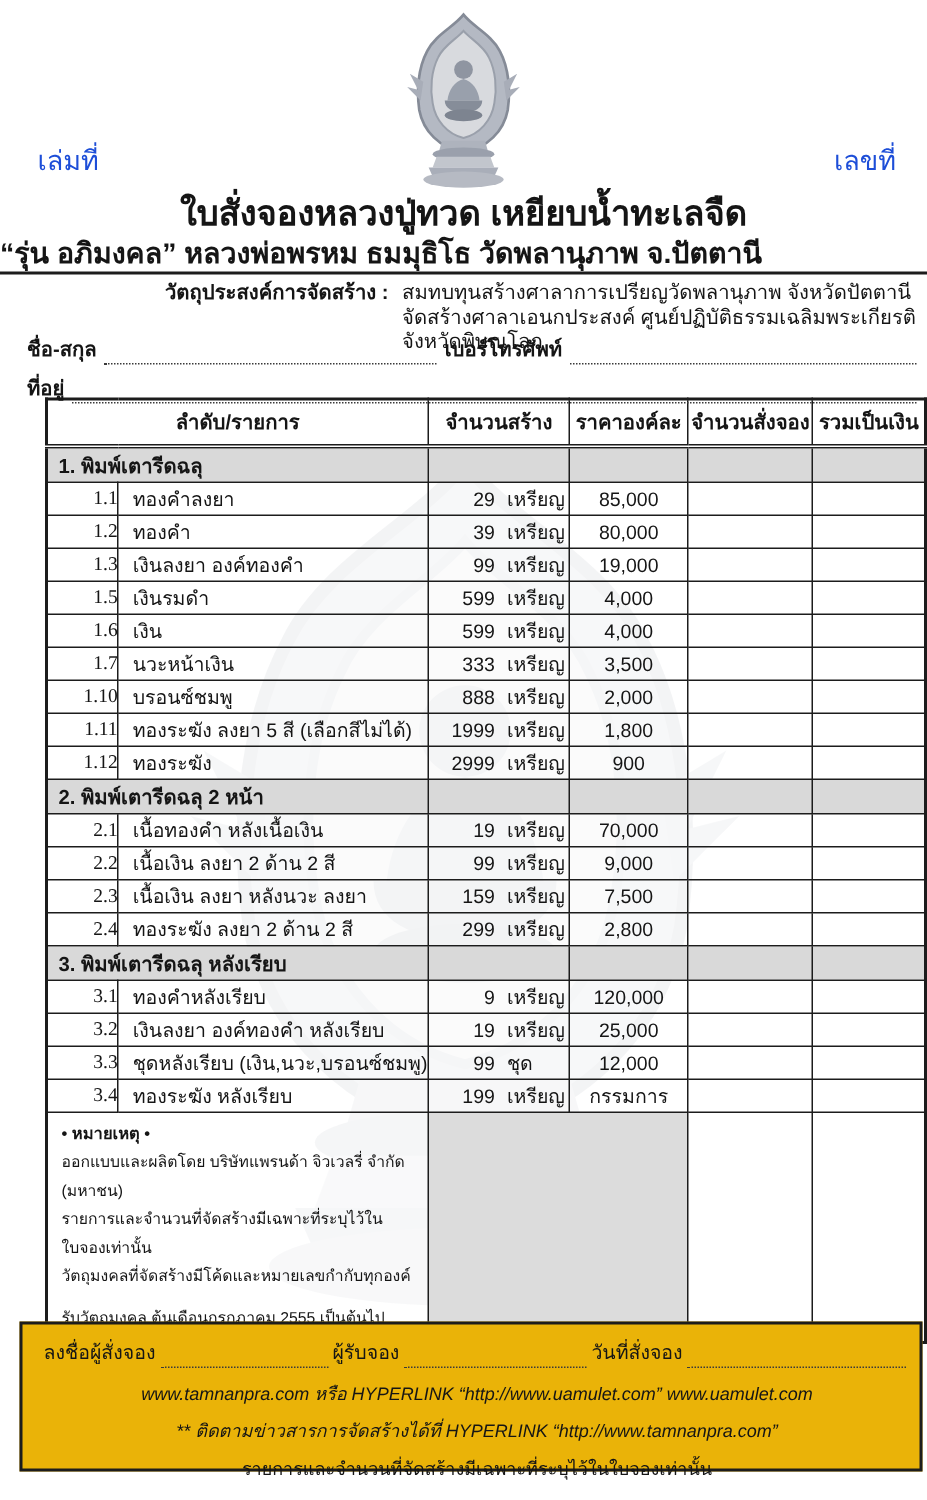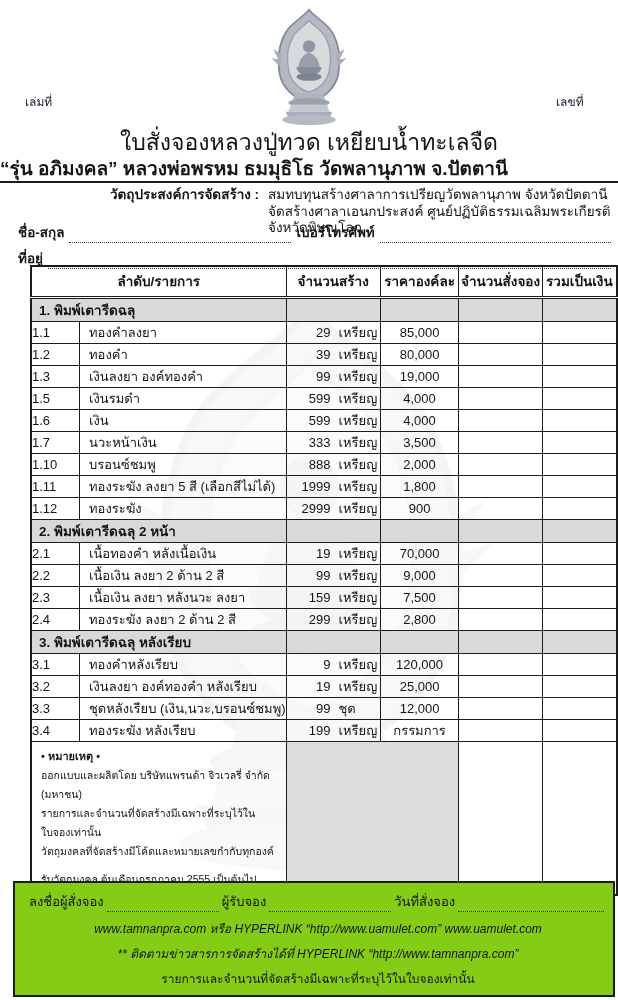--- a/index.html
+++ b/index.html
@@ -1,59 +1,59 @@
 <!DOCTYPE html>
 <html><head>
 <meta charset="utf-8">
 <style>
   *{margin:0;padding:0;box-sizing:border-box;}
   html,body{width:618px;height:1000px;}
   body{background:#fff;font-family:"Liberation Sans","DejaVu Sans",sans-serif;color:#151515;position:relative;overflow:hidden;}
   .page{position:absolute;inset:0;background:#fff;}
 
-  .corner-label{position:absolute;font-size:12px;color:#0f172a;}
+  .corner-label{position:absolute;font-size:18px;color:#1d4ed8;}
   .vol{left:25px;top:92px;}
   .numlbl{left:556px;top:92px;}
 
   .logo{position:absolute;left:263px;top:8px;width:92px;height:118px;z-index:2;}
   .watermark{position:absolute;left:70px;top:300px;width:480px;height:575px;opacity:0.09;z-index:0;}
 
-  .title1{position:absolute;top:124px;left:0;width:618px;text-align:center;font-size:23px;font-weight:normal;z-index:2;}
+  .title1{position:absolute;top:124px;left:0;width:618px;text-align:center;font-size:23px;font-weight:bold;z-index:2;}
   .title2{position:absolute;top:153px;left:0;width:508px;text-align:center;font-size:19px;font-weight:bold;z-index:2;}
   .rule{position:absolute;top:181px;left:0;width:618px;height:2px;background:#1c1c1c;}
 
   .purpose{position:absolute;left:110px;top:187px;display:flex;font-size:13.5px;line-height:16.5px;z-index:2;}
   .purpose .lbl{font-weight:bold;margin-right:9px;white-space:nowrap;}
 
   .fieldrow{position:absolute;display:flex;align-items:flex-end;font-size:13.5px;font-weight:bold;z-index:2;white-space:nowrap;}
   .name-row{left:18px;right:2px;top:221px;}
   .addr-row{left:18px;right:2px;top:247px;}
   .dotfill{border-bottom:1.5px dotted #3a3a3a;height:13px;margin:0 5px;}
   .df-fixed{width:222px;}
   .df-grow{flex:1;}
 
   .order-table{position:absolute;left:30px;top:265px;border-collapse:collapse;table-layout:fixed;z-index:1;border:2px solid #1c1c1c;}
   .order-table th,.order-table td{border:1px solid #1c1c1c;font-size:13px;overflow:hidden;white-space:nowrap;}
   .order-table thead th{height:31px;font-size:13.5px;font-weight:bold;text-align:center;border-bottom:3px double #1c1c1c;}
   .order-table td{height:20px;}
   tr.sec td{background:#d9d9d9;height:23px;}
   td.sec-title{font-weight:bold;font-size:13.5px;padding-left:7px;text-align:left;margin-left:12px;}
-  td.no{text-align:left;}
+  td.no{text-align:right;font-family:Liberation Serif, serif;}
   td.nm{padding-left:9px;}
   td.qty{padding-left:0;}
   td.qty .num{display:inline-block;width:44px;text-align:right;}
   td.qty .unit{margin-left:8px;}
   td.price{text-align:center;}
   tr.notes-row td{height:104px;vertical-align:top;}
   td.notes{padding:5px 9px;font-size:10.5px;line-height:1.8;white-space:normal;}
   td.notes .notes-title{font-weight:bold;font-size:11px;}
   td.notes .note-line.last{margin-top:9px;}
   td.notes-gray{background:#dcdcdc;}
 
-  .bottom-box{position:absolute;left:13px;top:881px;width:602px;height:116px;border:2px solid #1c1c1c;background:#84cc16;padding:8px 6px 0 14px;z-index:2;}
+  .bottom-box{position:absolute;left:13px;top:881px;width:602px;height:100px;border:2px solid #1c1c1c;background:#eab308;padding:8px 6px 0 14px;z-index:2;}
   .sig-row{display:flex;align-items:flex-end;font-size:13px;white-space:nowrap;}
   .sig-row .dotfill{height:12px;margin:0 3px;}
   .sd1{width:112px;}
   .sd2{width:122px;}
   .sd3{flex:1;}
   .foot{text-align:center;font-size:12px;margin-top:9px;line-height:16px;}
   .foot.it{font-style:italic;}
   .hidden-defs{position:absolute;width:0;height:0;overflow:hidden;}
 </style>
 </head>

